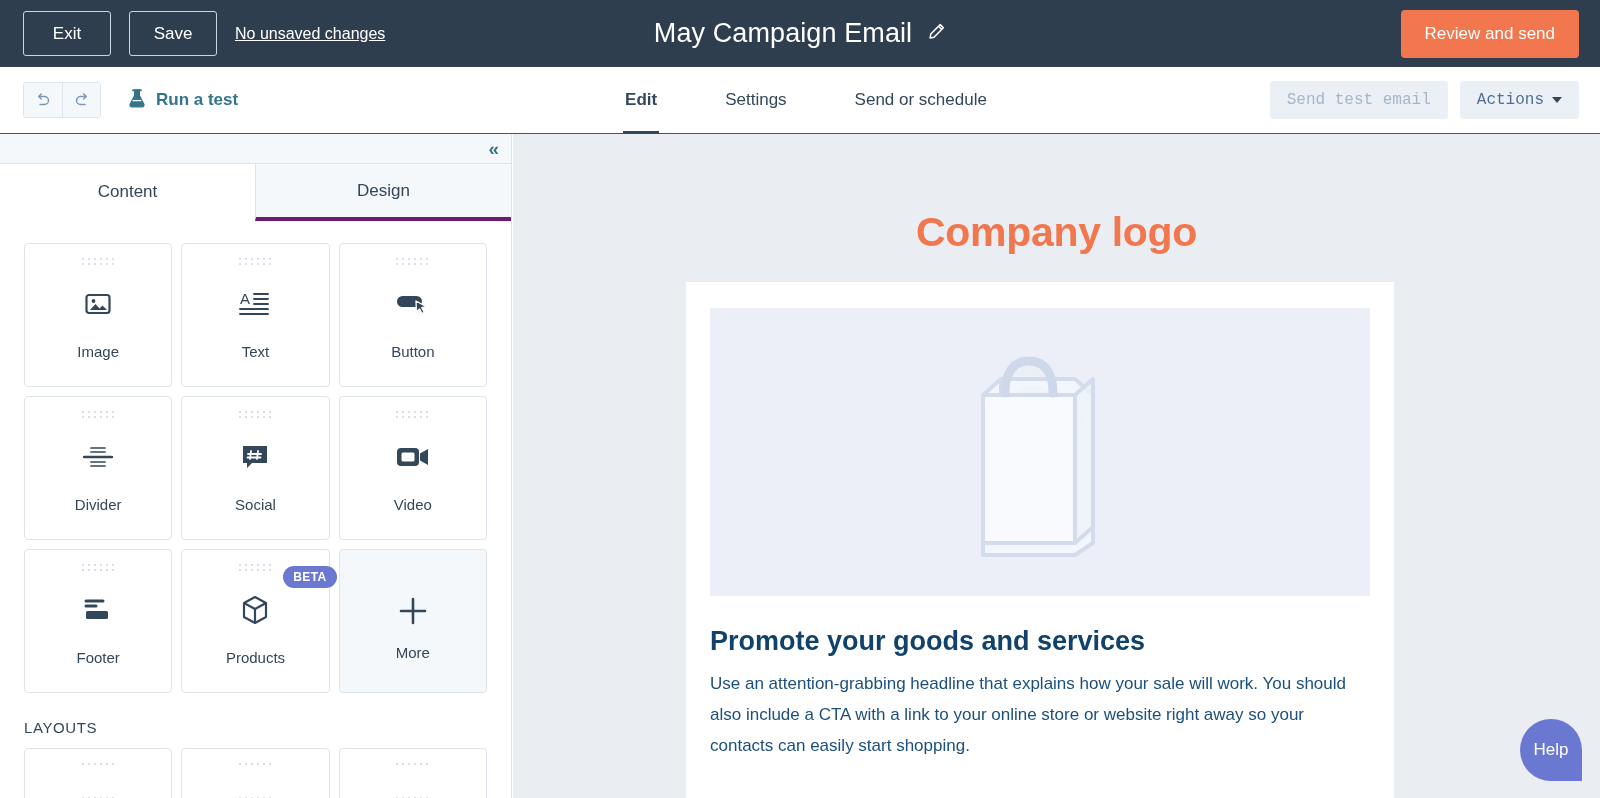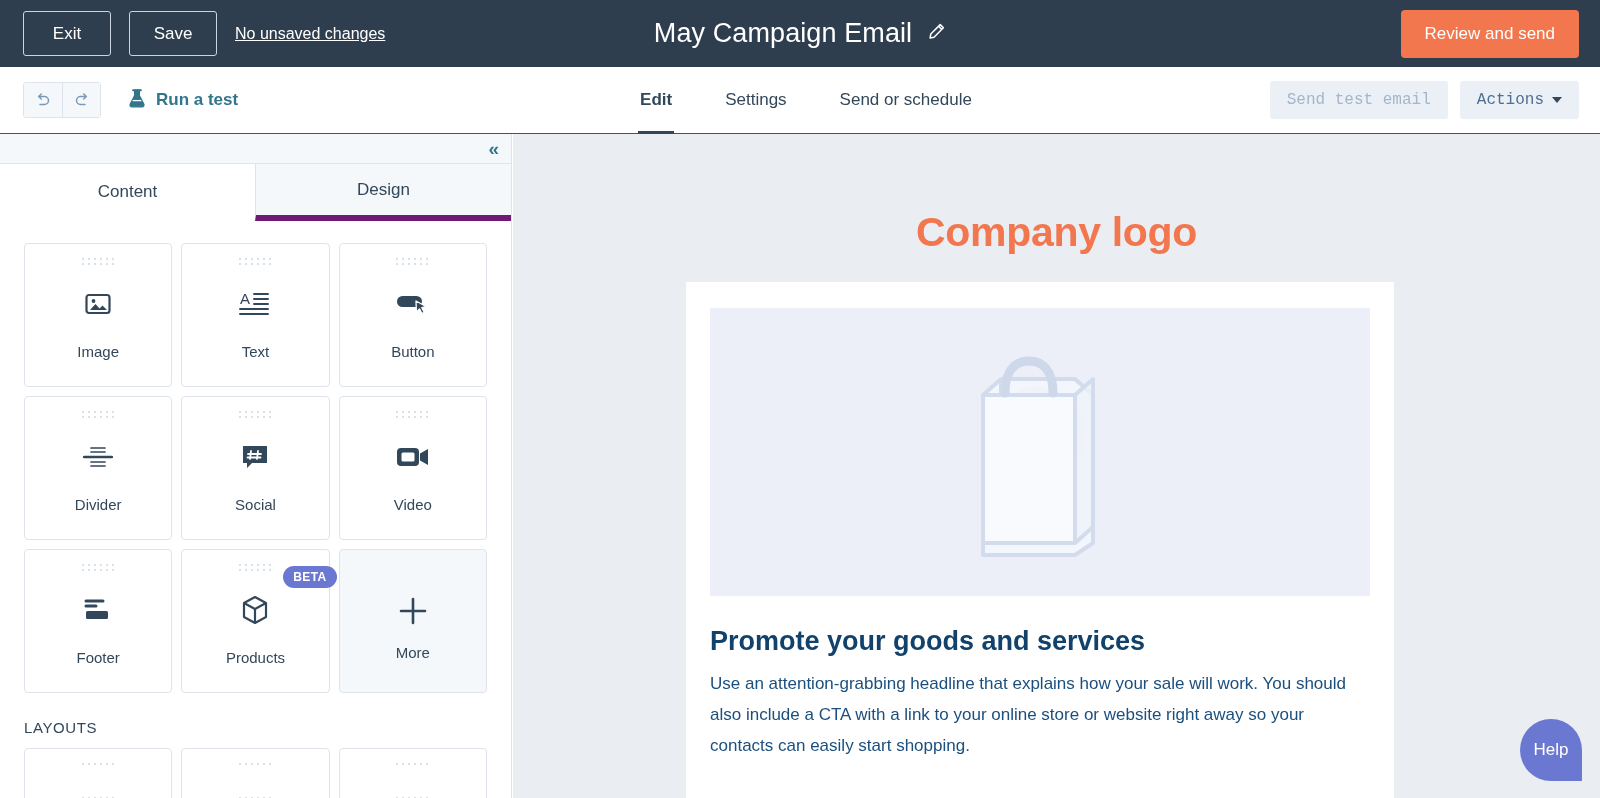--- a/index.html
+++ b/index.html
@@ -77,21 +77,21 @@
   .run-test {
     display: flex; align-items: center; gap: 9px;
     margin-left: 26px; cursor: pointer;
   }
   .run-test-label { color: #33758d; font-size: 17px; font-weight: bold; }
 
   .tabs {
     position: absolute; left: 12px; right: 0;
     height: 67px;
     display: flex; align-items: stretch; justify-content: center;
-    gap: 1px;
+    gap: 16px;
   }
   .tab {
     display: flex; align-items: center;
     padding: 0 26px;
     font-size: 17px; color: #33475b;
     cursor: pointer; position: relative;
     background: transparent; border: none;
     font-family: "Liberation Sans", sans-serif;
   }
   .tab.active { font-weight: bold; }
@@ -131,21 +131,21 @@
     padding-right: 14px;
   }
   .collapse-chevrons {
     color: #33758d; font-size: 19px; cursor: pointer;
     line-height: 1; letter-spacing: -2px; font-weight: bold;
   }
   .panel-tabs { display: flex; height: 57px; }
   .ptab {
     flex: 1; display: flex; align-items: center; justify-content: center;
     font-size: 17px; color: #33475b; cursor: pointer;
-    background: #f5f8fa; border-bottom: 6px solid #701a75;
+    background: #f5f8fa; border-bottom: 4px solid #701a75;
     border-left: 1px solid #dfe3eb;
     font-family: "Liberation Sans", sans-serif;
   }
   .ptab:first-child { border-left: none; }
   .ptab.active { background: #ffffff; border-bottom: 1px solid #ffffff; font-weight: 400; }
 
   .panel-body { padding: 22px 24px 0 24px; }
   .module-grid { display: grid; grid-template-columns: repeat(3, 1fr); gap: 9px; }
   .mod-card {
     height: 144px; background: #ffffff;

